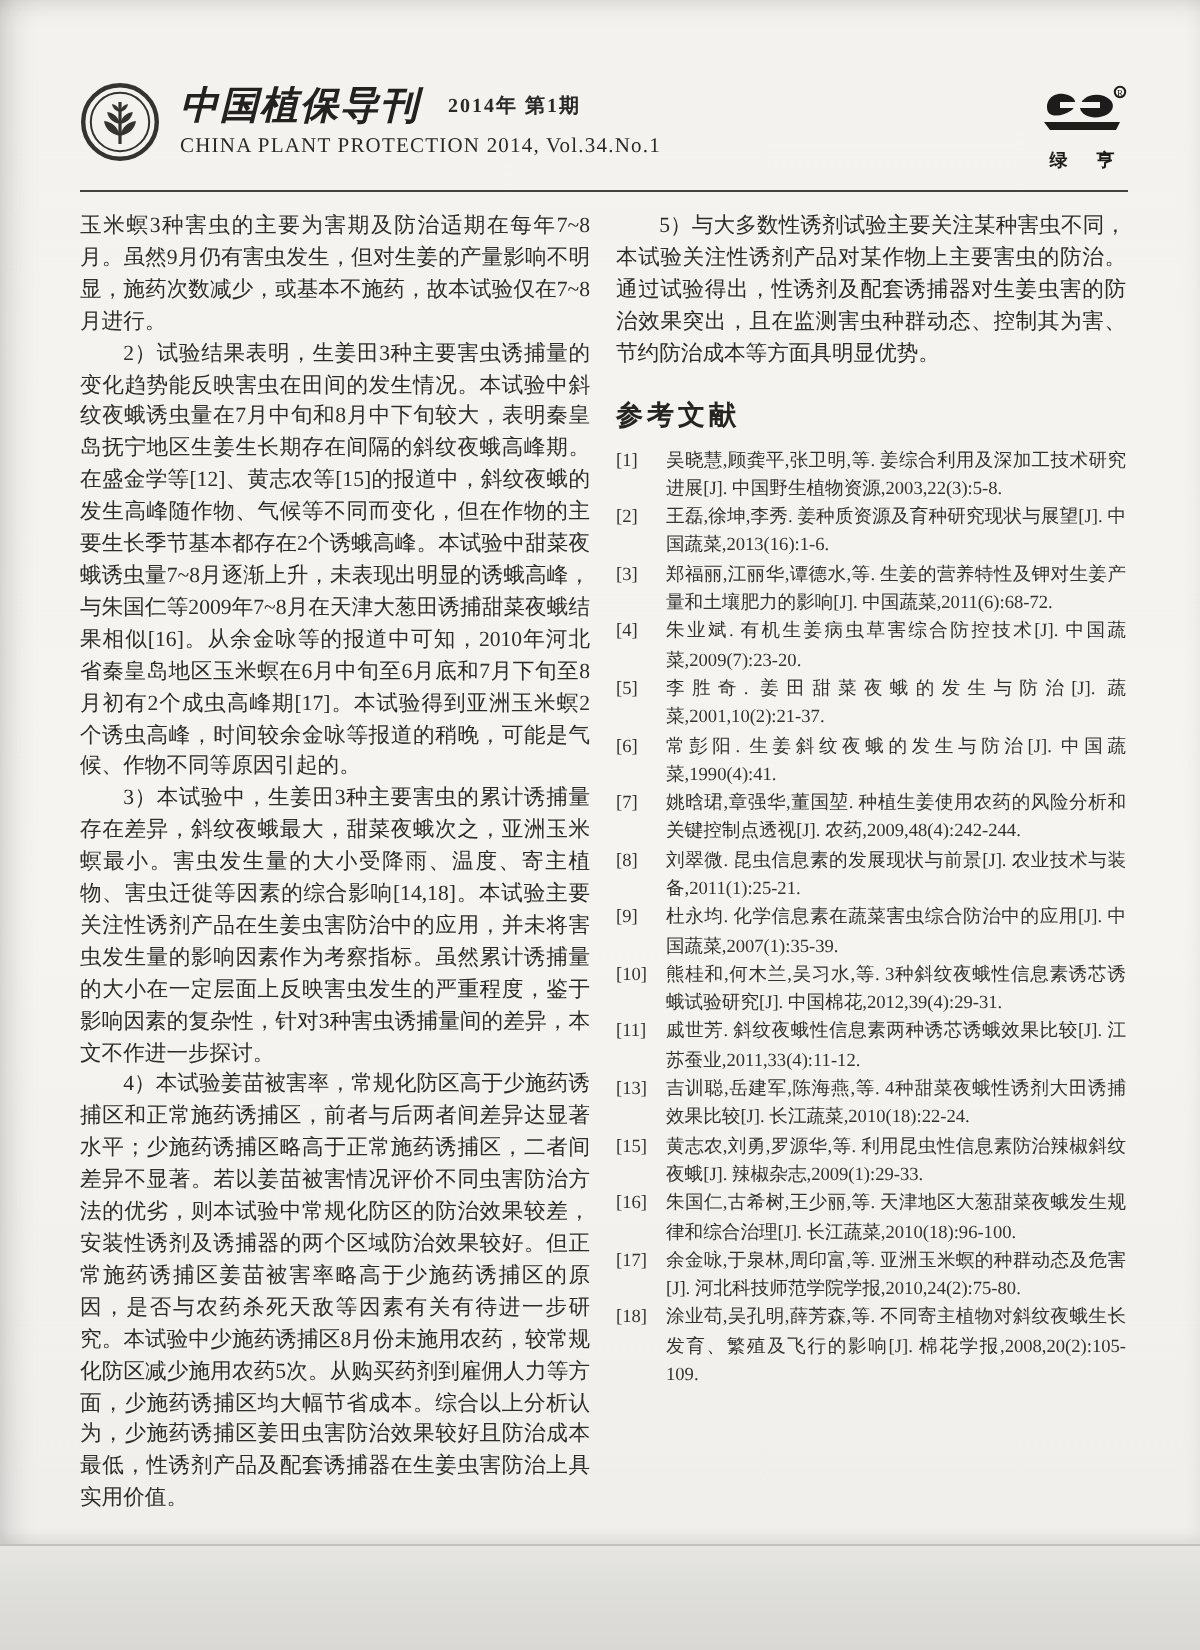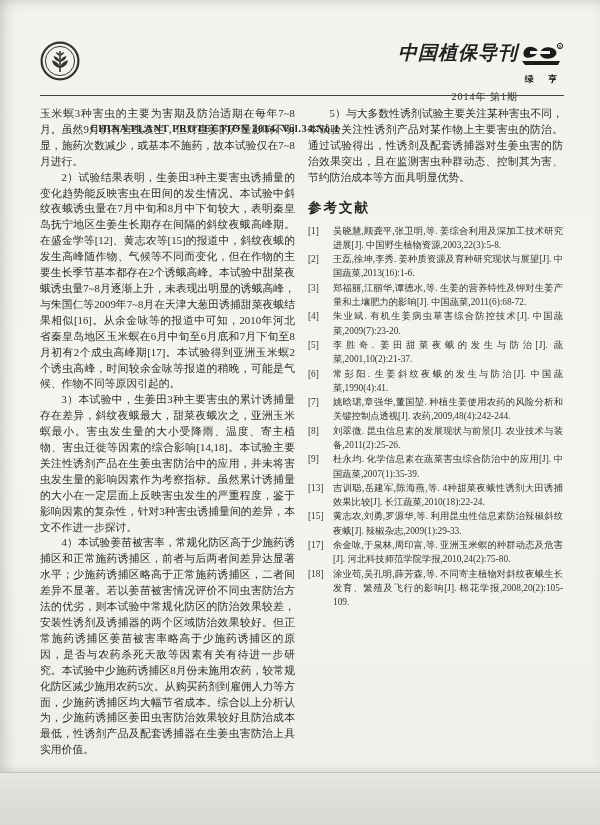--- a/index.html
+++ b/index.html
@@ -24,29 +24,29 @@
     border-top:1px solid rgba(0,0,0,.10);
     box-shadow:0 -3px 6px rgba(0,0,0,.08);
   }
   
   .header{
     position:absolute;top:40px;left:40px;right:36px;height:50px;
     display:flex;align-items:flex-start;
   }
   .emblem{width:40px;height:40px;flex:none;margin-top:1px;}
   .masthead{margin-left:10px;flex:1;}
-  .zh-line{display:flex;align-items:flex-end;gap:24px;flex-direction:column;}
+  .zh-line{display:flex;align-items:center;gap:14px;}
   .journal-zh{
     font-size:19px;font-weight:bold;font-style:italic;
     letter-spacing:1px;color:#232220;
   }
-  .issue{font-size:10px;font-weight:normal;color:#2a2927;letter-spacing:1px;}
+  .issue{font-size:10px;font-weight:bold;color:#2a2927;letter-spacing:1px;}
   .en-line{
-    font-size:10.5px;font-weight:bold;letter-spacing:.6px;
-    color:#2a2927;margin-top:19px;
+    font-size:10.5px;font-weight:normal;letter-spacing:.6px;
+    color:#2a2927;margin-top:2px;
     font-family:"Liberation Serif","DejaVu Serif",serif;
   }
   .stamp{
     width:46px;flex:none;text-align:center;margin-top:2px;
   }
   .stamp .stamp-text{
     font-size:9px;font-weight:bold;letter-spacing:6px;color:#1d1c1a;
     margin-top:1px;padding-left:6px;
     font-family:"Liberation Sans","DejaVu Sans",sans-serif;
     text-align:center;
@@ -159,35 +159,47 @@
         <li>
             <span class="num">[6]</span>
             <span class="txt">常彭阳. 生姜斜纹夜蛾的发生与防治[J]. 中国蔬菜,1990(4):41.</span>
           </li>
         <li>
             <span class="num">[7]</span>
             <span class="txt">姚晗珺,章强华,董国堃. 种植生姜使用农药的风险分析和关键控制点透视[J]. 农药,2009,48(4):242-244.</span>
           </li>
         <li>
             <span class="num">[8]</span>
-            <span class="txt">刘翠微. 昆虫信息素的发展现状与前景[J]. 农业技术与装备,2011(2):25-26.</span>
+            <span class="txt">刘翠微. 昆虫信息素的发展现状与前景[J]. 农业技术与装备,2011(1):25-21.</span>
           </li>
         <li>
             <span class="num">[9]</span>
             <span class="txt">杜永均. 化学信息素在蔬菜害虫综合防治中的应用[J]. 中国蔬菜,2007(1):35-39.</span>
           </li>
         <li>
+            <span class="num">[10]</span>
+            <span class="txt">熊桂和,何木兰,吴习水,等. 3种斜纹夜蛾性信息素诱芯诱蛾试验研究[J]. 中国棉花,2012,39(4):29-31.</span>
+          </li>
+        <li>
+            <span class="num">[11]</span>
+            <span class="txt">戚世芳. 斜纹夜蛾性信息素两种诱芯诱蛾效果比较[J]. 江苏蚕业,2011,33(4):11-12.</span>
+          </li>
+        <li>
             <span class="num">[13]</span>
             <span class="txt">吉训聪,岳建军,陈海燕,等. 4种甜菜夜蛾性诱剂大田诱捕效果比较[J]. 长江蔬菜,2010(18):22-24.</span>
           </li>
         <li>
             <span class="num">[15]</span>
             <span class="txt">黄志农,刘勇,罗源华,等. 利用昆虫性信息素防治辣椒斜纹夜蛾[J]. 辣椒杂志,2009(1):29-33.</span>
           </li>
         <li>
+            <span class="num">[16]</span>
+            <span class="txt">朱国仁,古希树,王少丽,等. 天津地区大葱甜菜夜蛾发生规律和综合治理[J]. 长江蔬菜,2010(18):96-100.</span>
+          </li>
+        <li>
             <span class="num">[17]</span>
             <span class="txt">余金咏,于泉林,周印富,等. 亚洲玉米螟的种群动态及危害[J]. 河北科技师范学院学报,2010,24(2):75-80.</span>
           </li>
         <li>
             <span class="num">[18]</span>
             <span class="txt">涂业苟,吴孔明,薛芳森,等. 不同寄主植物对斜纹夜蛾生长发育、繁殖及飞行的影响[J]. 棉花学报,2008,20(2):105-109.</span>
           </li>
       </ol>
     </section>
 

